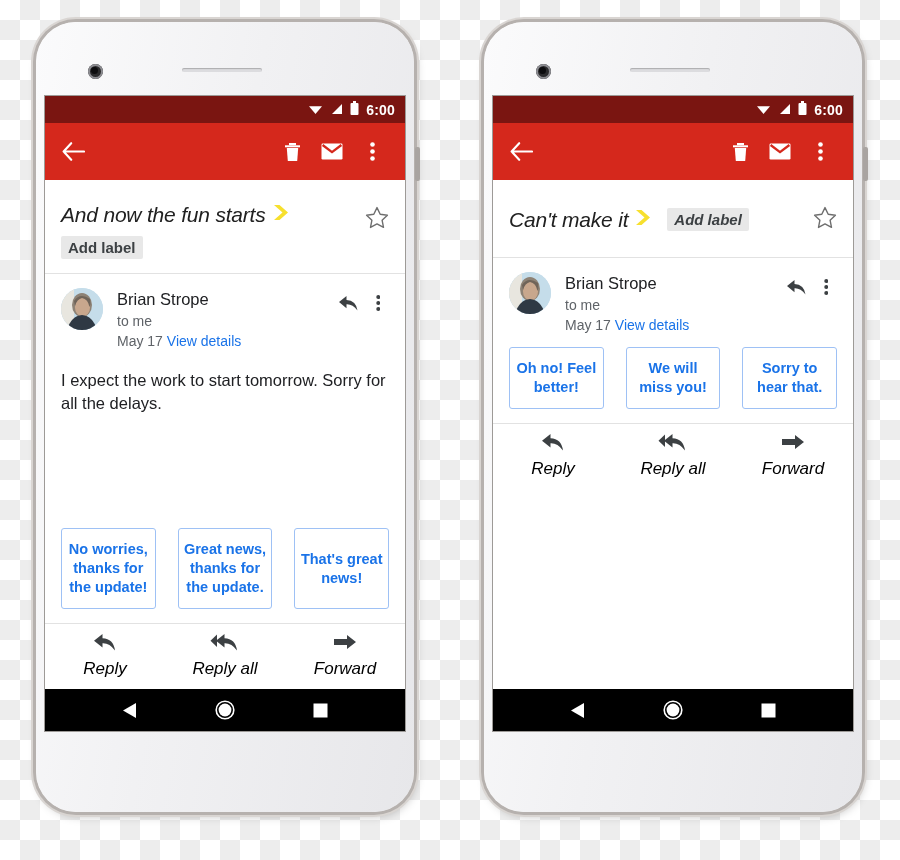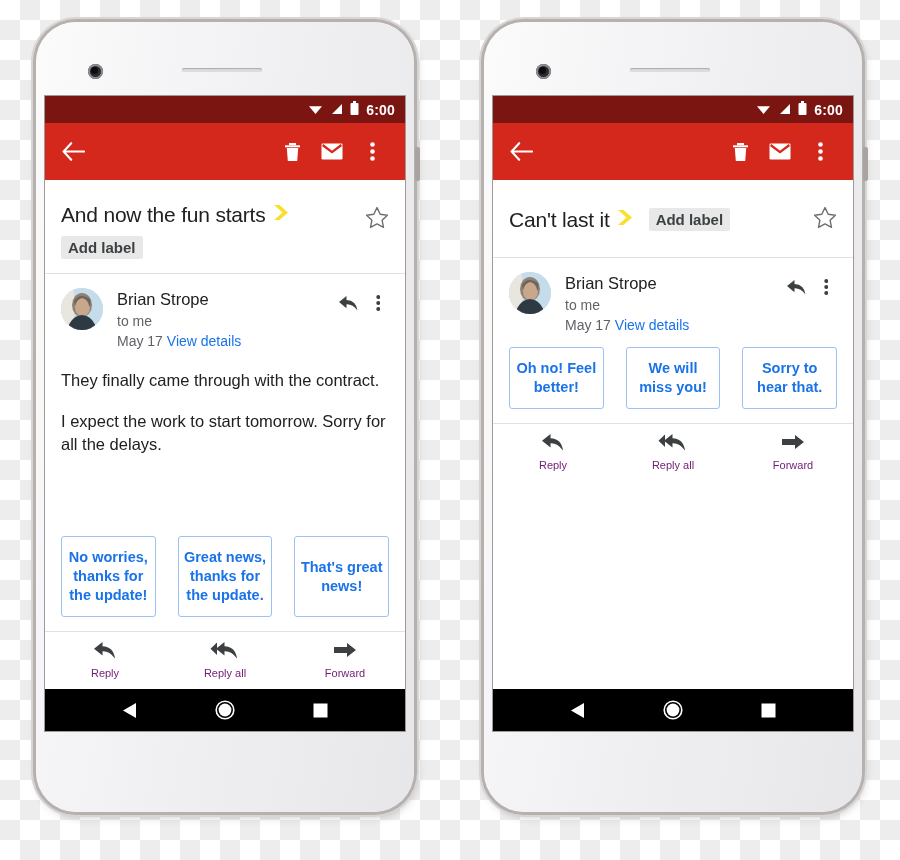--- a/index.html
+++ b/index.html
@@ -148,20 +148,21 @@
     border-bottom: 1px solid #e2e2e2;
     display: flex;
     align-items: flex-start;
   }
   .subject-block.inline { padding-top: 26px; padding-bottom: 24px; align-items: center; }
   .subj-main { flex: 1; min-width: 0; }
   .subj-row {
     display: flex;
     align-items: center;
     gap: 7px;
+    font-style: italic;
   }
   .subj-text {
     font-size: 21px;
     color: #212121;
     line-height: 1.2;
     letter-spacing: -0.2px;
   }
   .chevron-imp {
     flex: 0 0 auto;
     display: block;
@@ -274,22 +275,23 @@
   }
   .action {
     flex: 1;
     display: flex;
     flex-direction: column;
     align-items: center;
     gap: 3px;
     cursor: pointer;
   }
   .action-label {
-    font-size: 11px;
-    color: #701a75;
+    font-size: 17px;
+    color: #000000;
+    font-style: italic;
   }
   .filler { flex: 1 1 auto; background: #fff; }
 
   
   .navbar {
     flex: 0 0 42px;
     height: 42px;
     background: #000000;
     display: flex;
     align-items: center;
@@ -408,21 +410,20 @@
             <svg width="4.5" height="18" viewBox="0 0 5 18">
                 <circle cx="2.5" cy="2.4" r="2.2" fill="#3c4043"></circle>
                 <circle cx="2.5" cy="9" r="2.2" fill="#3c4043"></circle>
                 <circle cx="2.5" cy="15.6" r="2.2" fill="#3c4043"></circle>
               </svg>
           </span>
         </div>
       </div>
 
       <div class="msg-body">
-        <p>They finally came through with the contract.</p>
         <p>I expect the work to start tomorrow. Sorry for all the delays.</p>
       </div>
 
       <div class="smart-replies">
         <div class="chip">No worries, thanks for the update!</div>
         <div class="chip">Great news, thanks for the update.</div>
         <div class="chip">That's great news!</div>
       </div>
 
       <div class="action-bar">
@@ -528,21 +529,21 @@
               <circle cx="2.5" cy="2.5" r="2.3" fill="#fff"></circle>
               <circle cx="2.5" cy="9.5" r="2.3" fill="#fff"></circle>
               <circle cx="2.5" cy="16.5" r="2.3" fill="#fff"></circle>
             </svg>
         </span>
       </div>
 
       <div class="subject-block inline">
         <div class="subj-main">
           <div class="subj-row">
-            <span class="subj-text">Can't last it</span>
+            <span class="subj-text">Can't make it</span>
             <span class="chevron-imp">
               <svg width="16" height="17" viewBox="0 0 16 17">
                   <path d="M1 1 L9.5 8.5 L1 16 L6.5 16 L15 8.5 L6.5 1 Z" fill="#f7e02e"></path>
                 </svg>
             </span>
             <span class="add-label inline">Add label</span>
           </div>
         </div>
         <span class="star-btn">
           <svg width="24" height="23" viewBox="0 0 24 23">

